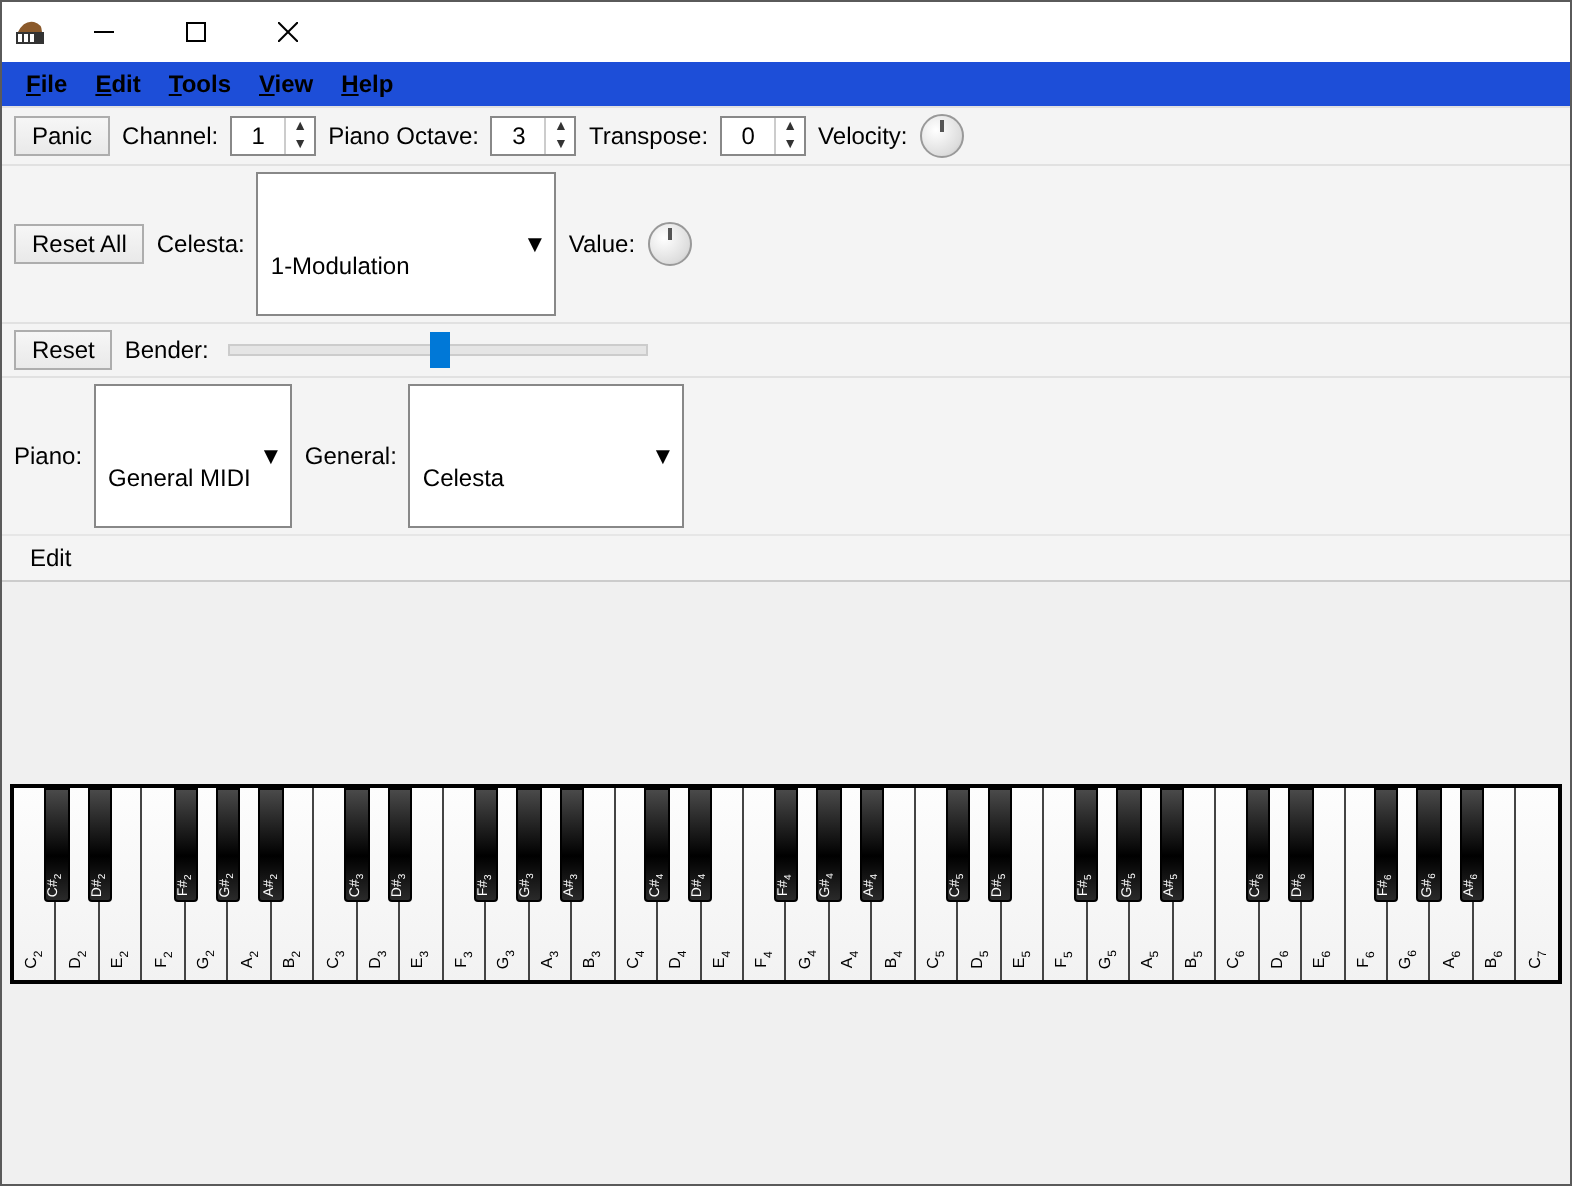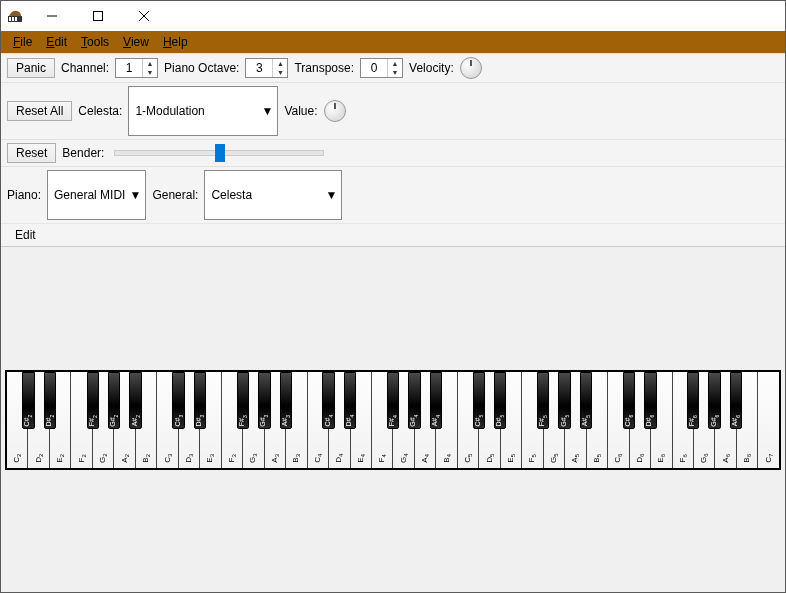--- a/index.html
+++ b/index.html
@@ -2,32 +2,32 @@
 <html><head>
 <meta charset="utf-8">
 <style>
 * { box-sizing: border-box; margin: 0; padding: 0; font-family: "Segoe UI", Tahoma, sans-serif; font-size: 12px; }
 body { background: #fff; width: 786px; height: 593px; border: 1px solid #5a5a5a; display: flex; flex-direction: column; overflow: hidden; }
 .titlebar { height: 30px; display: flex; align-items: center; padding-left: 6px; background: #fff; }
 .titlebar .app-icon { width: 16px; height: 16px; margin-right: 6px; }
 .titlebar .title { flex: 1; color: #000; }
 .titlebar .win-btns { display: flex; height: 100%; }
 .titlebar .win-btn { width: 46px; display: flex; align-items: center; justify-content: center; }
-.menubar { height: 22px; display: flex; align-items: center; padding: 0 6px; gap: 2px; background: #a16207; }
+.menubar { height: 22px; display: flex; align-items: center; padding: 0 6px; gap: 2px; background: #1d4ed8; font-weight: bold; }
 .menubar .item { padding: 2px 6px; cursor: default; }
 .menubar .item span.u { text-decoration: underline; }
 .toolbar { display: flex; align-items: center; padding: 3px 6px; gap: 6px; background: #f4f4f4; border-top: 1px solid #e1e1e1; }
 .btn { border: 1px solid #adadad; background: linear-gradient(#f6f6f6,#e9e9e9); padding: 2px 8px; }
 .lbl { }
 .spin { display: inline-flex; align-items: center; border: 1px solid #888; background: #fff; }
 .spin input { width: 26px; border: none; text-align: center; padding: 2px 0; }
 .spin .arrows { display: flex; flex-direction: column; border-left: 1px solid #ccc; }
 .spin .arrow { width: 14px; height: 9px; display: flex; align-items: center; justify-content: center; font-size: 7px; color:#333;}
 .dropdown { display: inline-flex; align-items: center; border: 1px solid #888; background: #fff; padding: 1px 3px; }
-.dropdown .val { padding: 16px 3px;}
+.dropdown .val { padding: 16px 3px; margin-top: 22px;}
 .dropdown .dd-arrow { width: 14px; text-align: center;}
 .knob { width: 22px; height: 22px; border-radius: 50%; border: 1px solid #999; background: radial-gradient(circle at 35% 35%, #fff, #ddd 70%, #bbb); position: relative;}
 .knob::after { content:""; position:absolute; width:2px; height:6px; background:#555; left:50%; top:2px; transform:translateX(-50%);}
 .slider-track { flex:1; height: 6px; background:#e5e5e5; border:1px solid #ccc; position:relative; margin:0 4px;}
 .slider-thumb { position:absolute; width:10px; height:18px; background:#0078d7; top:-7px;}
 .subtoolbar { display:flex; align-items:center; padding:2px 6px; background:#f4f4f4; border-top:1px solid #e6e6e6;}
 .piano-area { flex:1; background:#f0f0f0; border-top:1px solid #ccc; display:flex; flex-direction:column; justify-content:center; padding:0;}
 .keyboard-wrap { background:#fff; border:2px solid #000; position:relative; height:100px; margin:0 4px;}
 .white-keys { display:flex; height:100%; }
 .white-key { flex:1; border-right:1px solid #444; background:linear-gradient(#fdfdfd,#f2f2f2); position:relative;}

